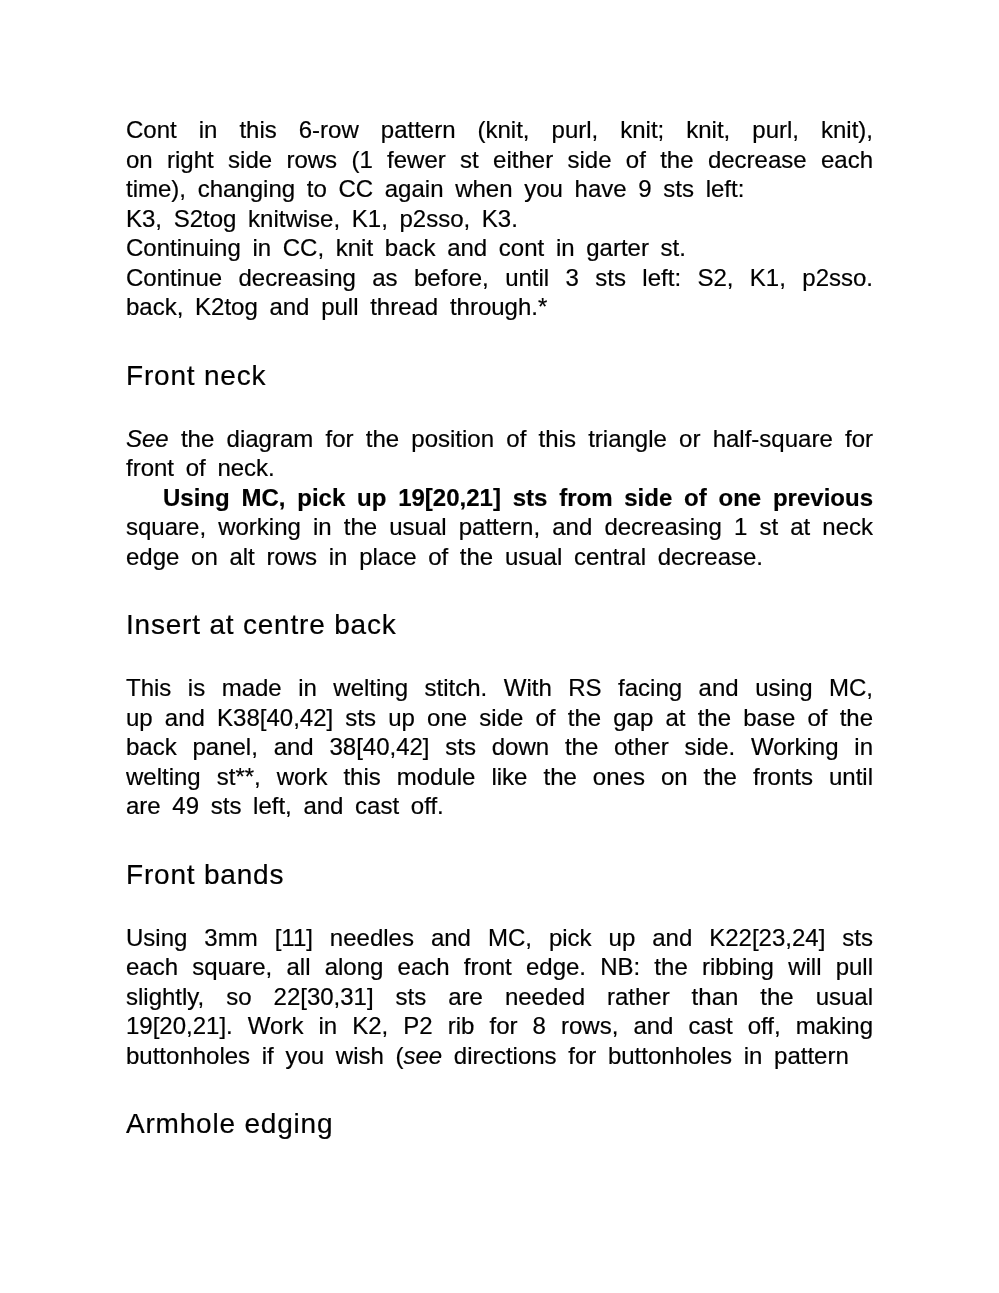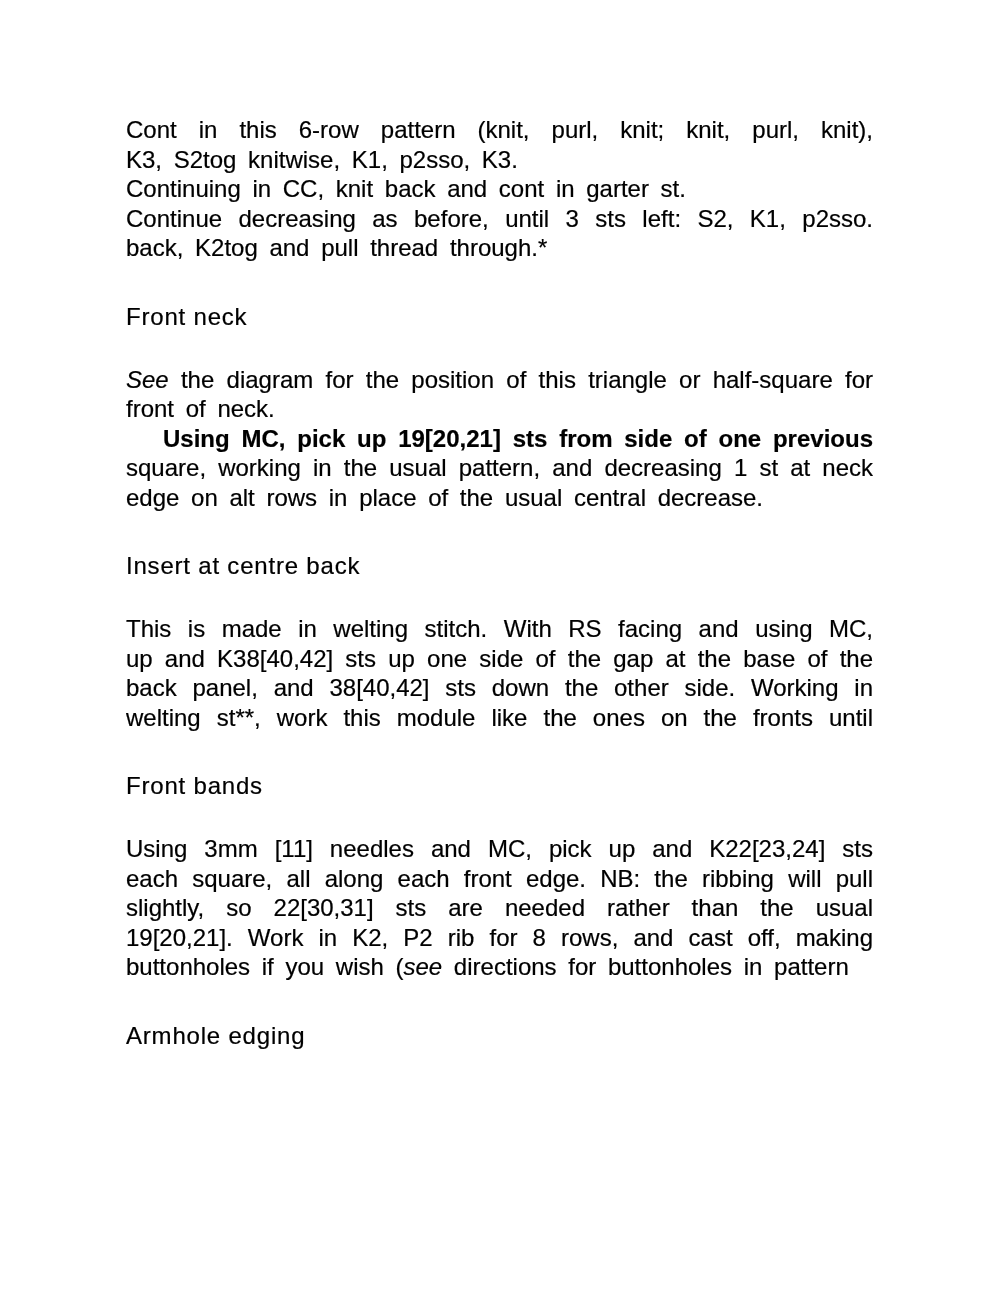--- a/index.html
+++ b/index.html
@@ -34,54 +34,57 @@
   }
   .line.j {
     text-align: justify;
     text-align-last: justify;
   }
   .line.ind {
     padding-left: 37px;
     font-weight: bold;
   }
   h2.heading {
-    font-size: 24px;
+    font-size: 28px;
     font-weight: 400;
     line-height: 30px;
     letter-spacing: 0.8px;
     margin: 39px 0 33px 0;
   }
   .it { font-style: italic; }
 </style>
 </head>
 <body>
 
 <div class="page">
   <div class="content">
       <div>
         <div class="line j"><span>Cont in this 6-row pattern (knit, purl, knit; knit, purl, knit), decreasing</span></div>
+        <div class="line j"><span>on right side rows (1 fewer st either side of the decrease each</span></div>
+        <div class="line"><span>time), changing to CC again when you have 9 sts left:</span></div>
         <div class="line"><span>K3, S2tog knitwise, K1, p2sso, K3.</span></div>
         <div class="line"><span>Continuing in CC, knit back and cont in garter st.</span></div>
         <div class="line j"><span>Continue decreasing as before, until 3 sts left: S2, K1, p2sso. Knit</span></div>
         <div class="line"><span>back, K2tog and pull thread through.*</span></div>
       </div>
       <h2 class="heading">Front neck</h2>
       <div>
         <div class="line j"><span class="it">See</span><span> the diagram for the position of this triangle or half-square for</span></div>
         <div class="line"><span>front of neck.</span></div>
         <div class="line j ind"><span>Using MC, pick up 19[20,21] sts from side of one previous</span></div>
         <div class="line j"><span>square, working in the usual pattern, and decreasing 1 st at neck</span></div>
         <div class="line"><span>edge on alt rows in place of the usual central decrease.</span></div>
       </div>
       <h2 class="heading">Insert at centre back</h2>
       <div>
         <div class="line j"><span>This is made in welting stitch. With RS facing and using MC, pick</span></div>
         <div class="line j"><span>up and K38[40,42] sts up one side of the gap at the base of the</span></div>
         <div class="line j"><span>back panel, and 38[40,42] sts down the other side. Working in</span></div>
         <div class="line j"><span>welting st**, work this module like the ones on the fronts until there</span></div>
+        <div class="line"><span>are 49 sts left, and cast off.</span></div>
       </div>
       <h2 class="heading">Front bands</h2>
       <div>
         <div class="line j"><span>Using 3mm [11] needles and MC, pick up and K22[23,24] sts from</span></div>
         <div class="line j"><span>each square, all along each front edge. NB: the ribbing will pull in</span></div>
         <div class="line j"><span>slightly, so 22[30,31] sts are needed rather than the usual</span></div>
         <div class="line j"><span>19[20,21]. Work in K2, P2 rib for 8 rows, and cast off, making</span></div>
         <div class="line"><span>buttonholes if you wish (</span><span class="it">see</span><span> directions for buttonholes in pattern 8).</span></div>
       </div>
       <h2 class="heading">Armhole edging</h2>

